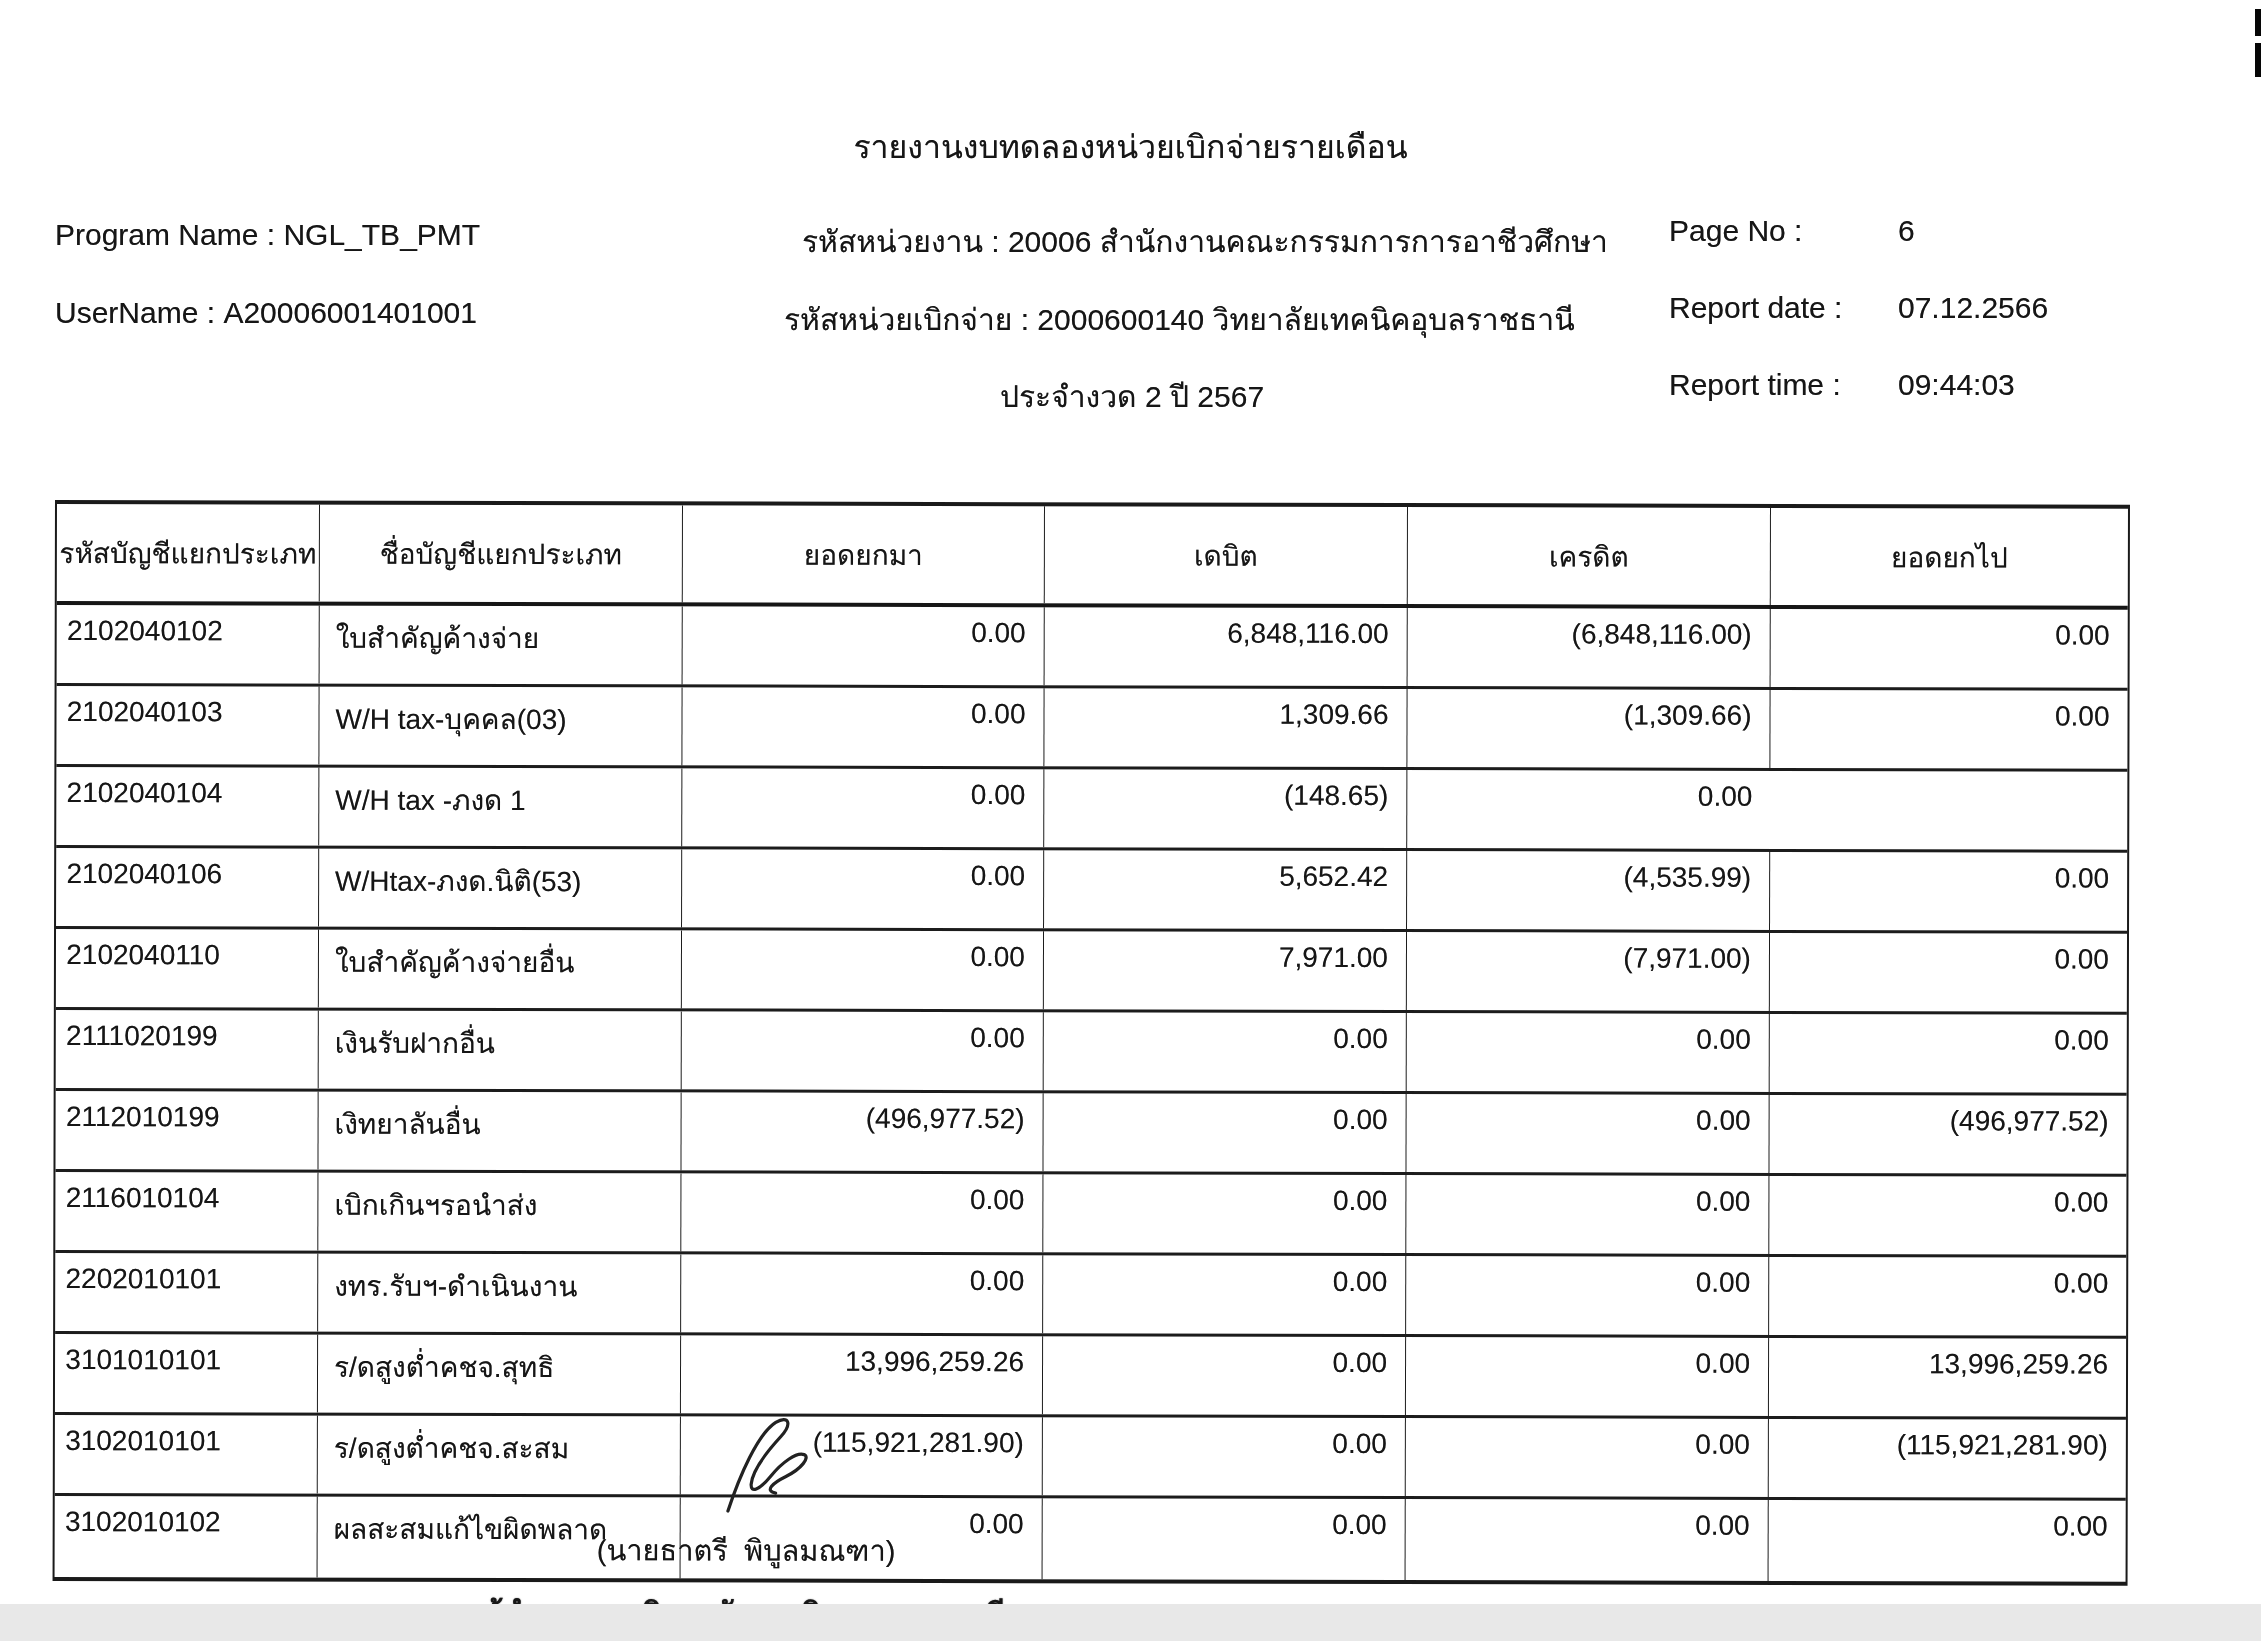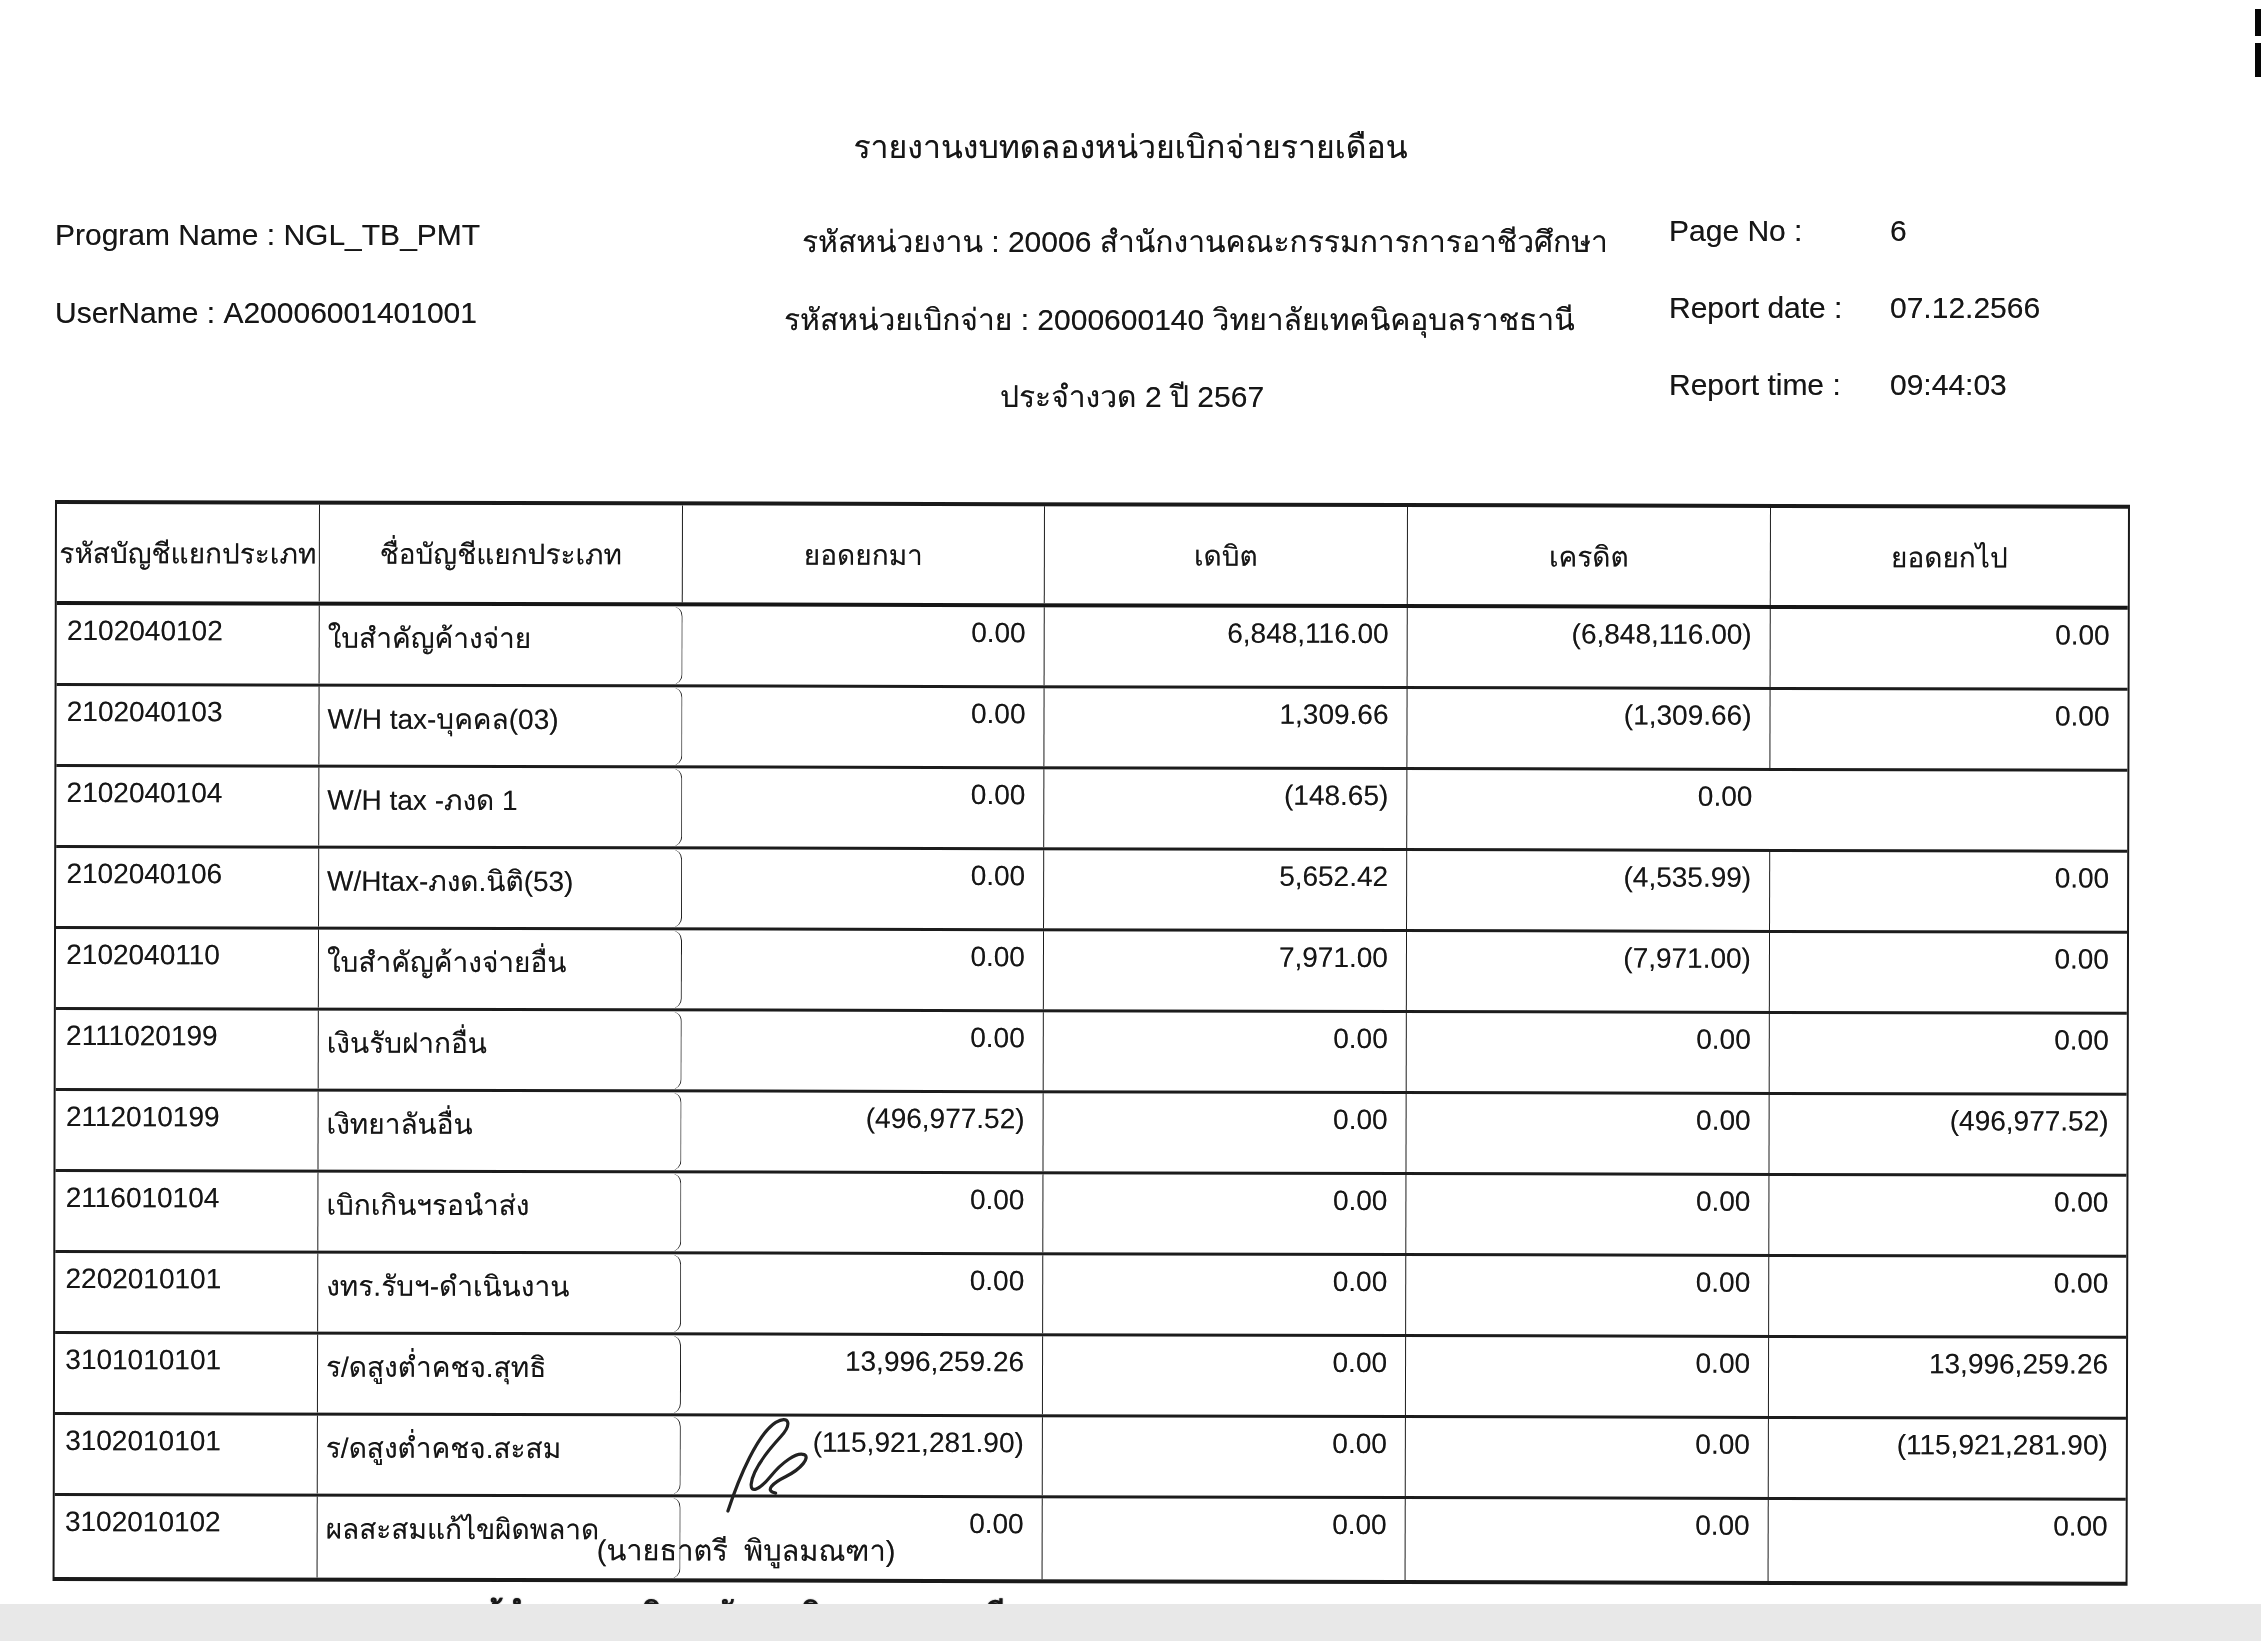--- a/index.html
+++ b/index.html
@@ -25,21 +25,21 @@
   .hdr-user  { left: 55px;  top: 296px; }
   .hdr-agency{ left: 802px; top: 218px; }
   .hdr-disb  { left: 784px; top: 296px; }
   .hdr-period{ left: 745px; width: 774px; top: 373px; text-align: center; }
 
   .hdr-right {
     position: absolute; left: 1669px; top: 214px;
     display: grid;
     grid-template-columns: 213px auto;
     grid-auto-rows: 77px;
-    column-gap: 8px;
+    column-gap: 16px;
     font-size: 30px;
   }
   .hdr-right .lbl { text-shadow: 0 0 0.6px rgba(10,10,10,0.55); }
   .hdr-right .val { text-shadow: 0 0 0.6px rgba(10,10,10,0.55); }
 
   
   .tilt { position: absolute; left: 0; top: 0; width: 100%; height: 100%;
           transform: rotate(0.13deg); transform-origin: 55px 500px; }
 
   
@@ -80,21 +80,21 @@
     font-size: 28px;
     padding-top: 10.3px;
     border-right: 1.9px solid #1d1d1d;
     box-sizing: border-box;
     overflow: hidden;
     white-space: nowrap;
     text-shadow: 0 0 0.6px rgba(10,10,10,0.5);
   }
   .td:last-child { border-right: none; }
   .c-code { padding-left: 10.3px; }
-  .c-name { padding-left: 8px; border-radius: 10px; }
+  .c-name { padding-left: 16px; }
   .c-num  { text-align: right; padding-right: 18px; }
 
   
   .sig-mark { position: absolute; left: 716px; top: 1413px; }
   .sig-name {
     left: 568px; width: 361px; top: 1526px;
     text-align: center; font-size: 29px; white-space: pre;
   }
   .sig-title {
     left: 400px; width: 697px; top: 1588px;

